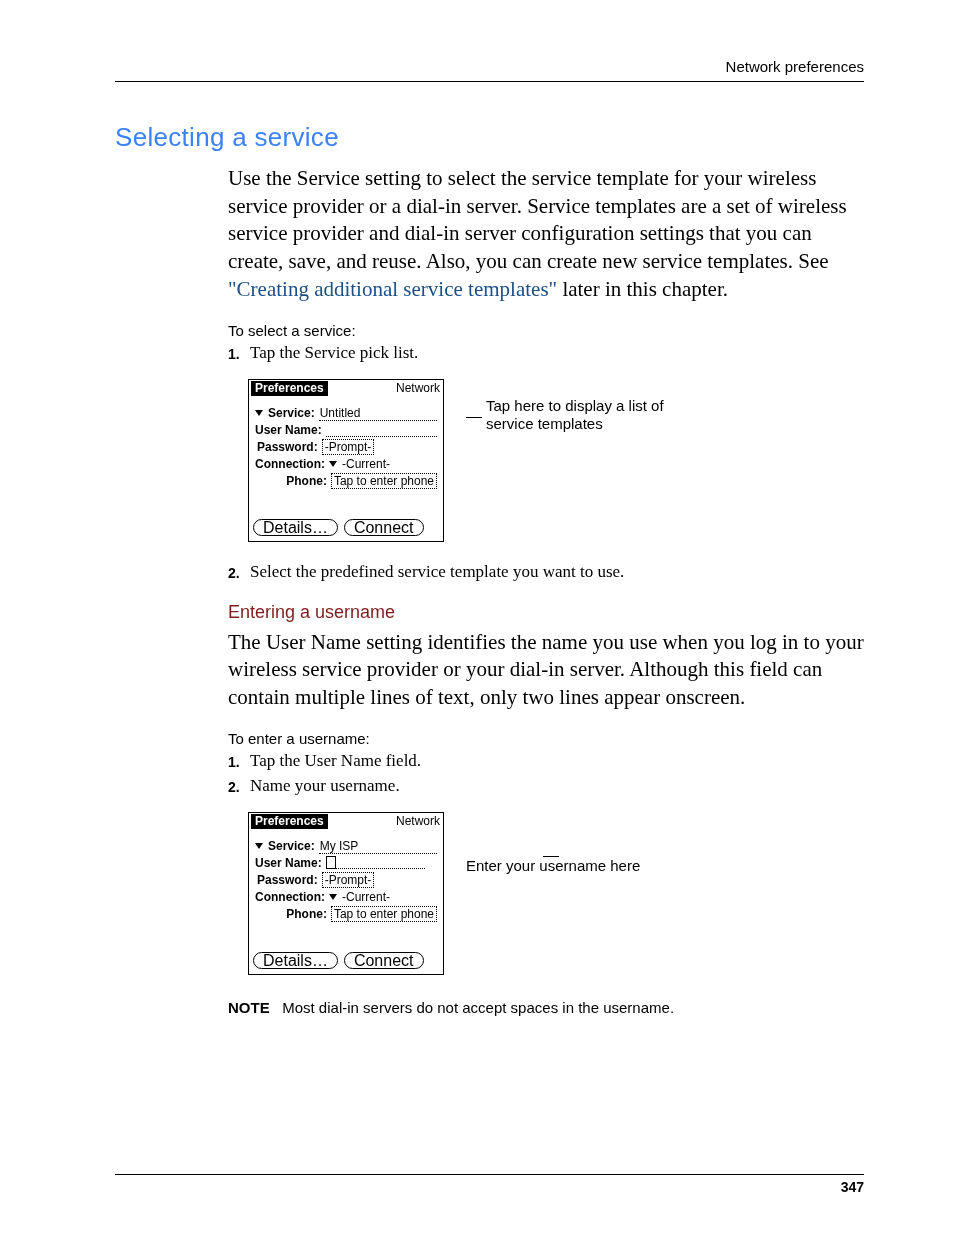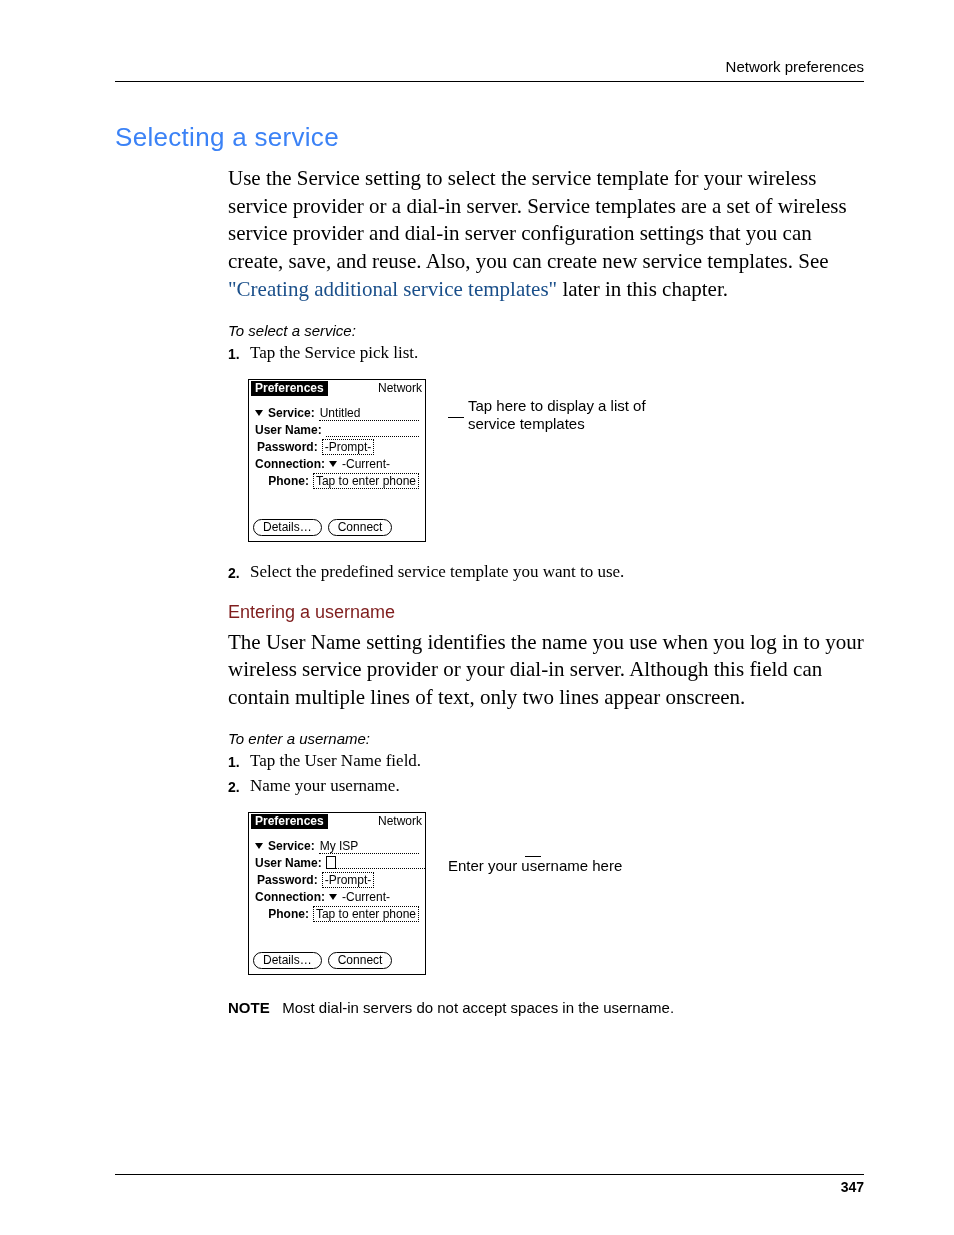--- a/index.html
+++ b/index.html
@@ -45,21 +45,20 @@
     font-size: 18px;
     color: #7f1d1d;
     font-weight: normal;
     margin: 18px 0 6px 0;
   }
   .runin {
     font-family: Arial, Helvetica, sans-serif;
     font-size: 15px;
     font-weight: normal;
     margin: 18px 0 4px 0;
-    font-style: italic;
   }
   p.body {
     font-size: 21px;
     line-height: 1.32;
     margin: 0 0 6px 0;
   }
   a.link {
     color: #1a4f8a;
     text-decoration: none;
   }
@@ -83,21 +82,21 @@
   }
   
   .figure-row {
     display: flex;
     align-items: flex-start;
     gap: 22px;
     margin: 14px 0 20px 20px;
   }
   .palm {
     box-sizing: border-box;
-    width: 178px;
+    width: 196px;
     border: 1.5px solid #000;
     font-family: Arial, Helvetica, sans-serif;
     font-size: 12px;
   }
   .palm-title {
     display: flex;
     justify-content: space-between;
     align-items: center;
     padding: 1px 3px 1px 2px;
   }
@@ -153,21 +152,21 @@
   .palm-btns {
     display: flex;
     gap: 6px;
     padding: 4px 4px 5px 4px;
     margin-top: 20px;
   }
   .rbtn {
     border: 1px solid #000;
     border-radius: 9px;
     padding: 0 9px;
-    font-size: 12px;
+    font-size: 16px;
     line-height: 15px;
   }
   .callout {
     font-family: Arial, Helvetica, sans-serif;
     font-size: 15px;
     line-height: 1.25;
     max-width: 190px;
   }
   .note {
     font-family: Arial, Helvetica, sans-serif;

